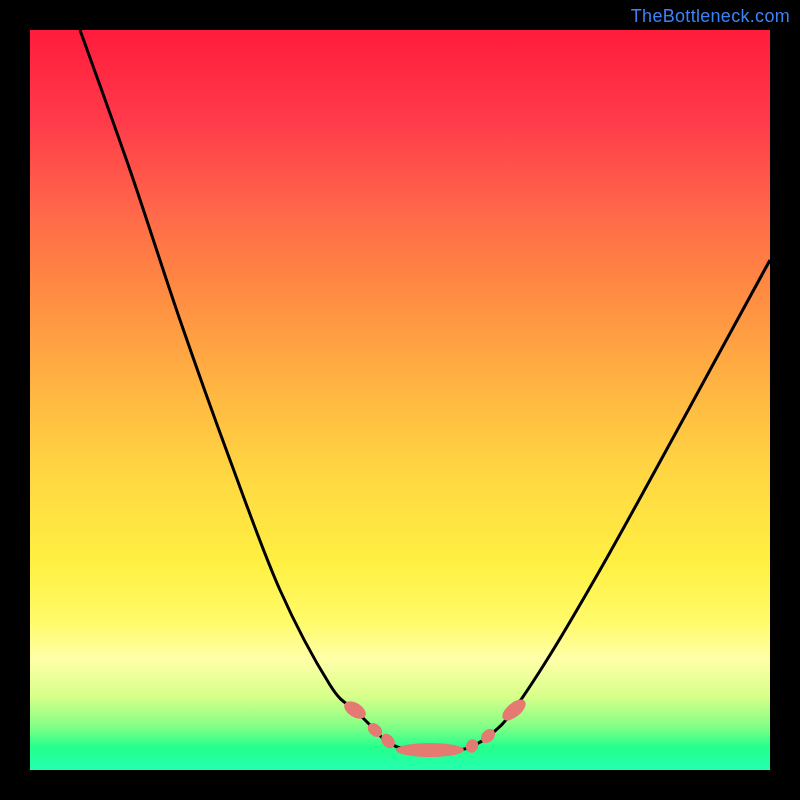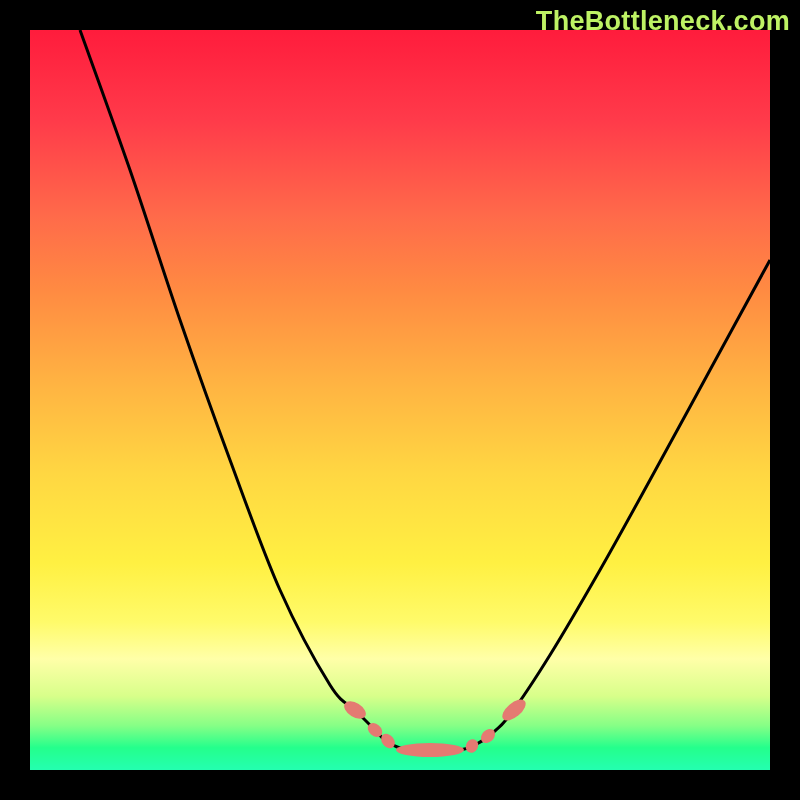--- a/index.html
+++ b/index.html
@@ -29,23 +29,23 @@
       #ffffa8 85%,
       #d8ff8a 90%,
       #86ff86 94%,
       #24ff8c 97%,
       #24ffb0 100%);
   }
   .watermark {
     position: absolute;
     top: 6px;
     right: 10px;
-    color: #bef264;
-    font-size: 27px;
-    font-weight: 700;
+    color: #3b82f6;
+    font-size: 18px;
+    font-weight: 400;
     letter-spacing: 0.3px;
     user-select: none;
   }
   svg.curve {
     position: absolute;
     left: 30px;
     top: 30px;
     width: 740px;
     height: 740px;
     pointer-events: none;

